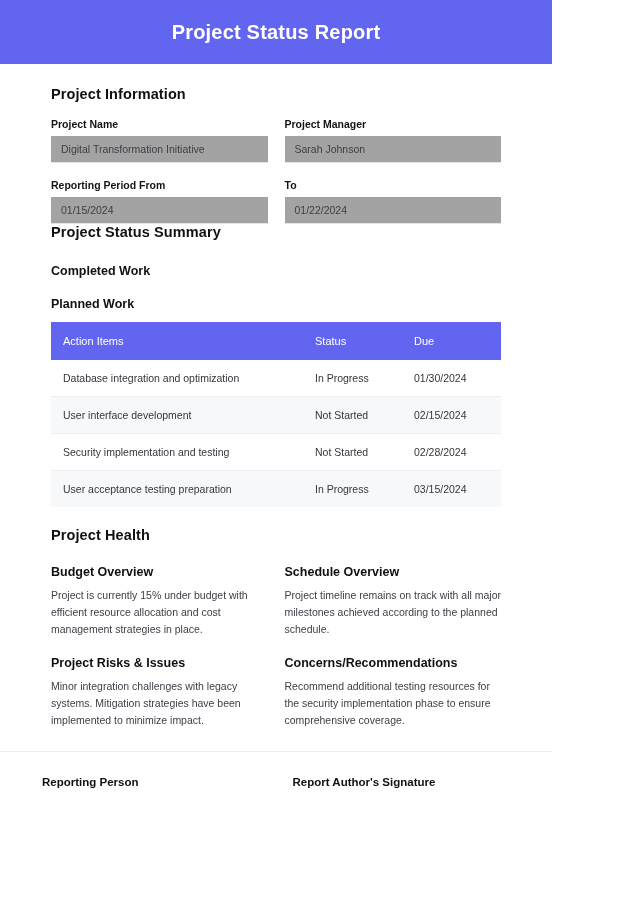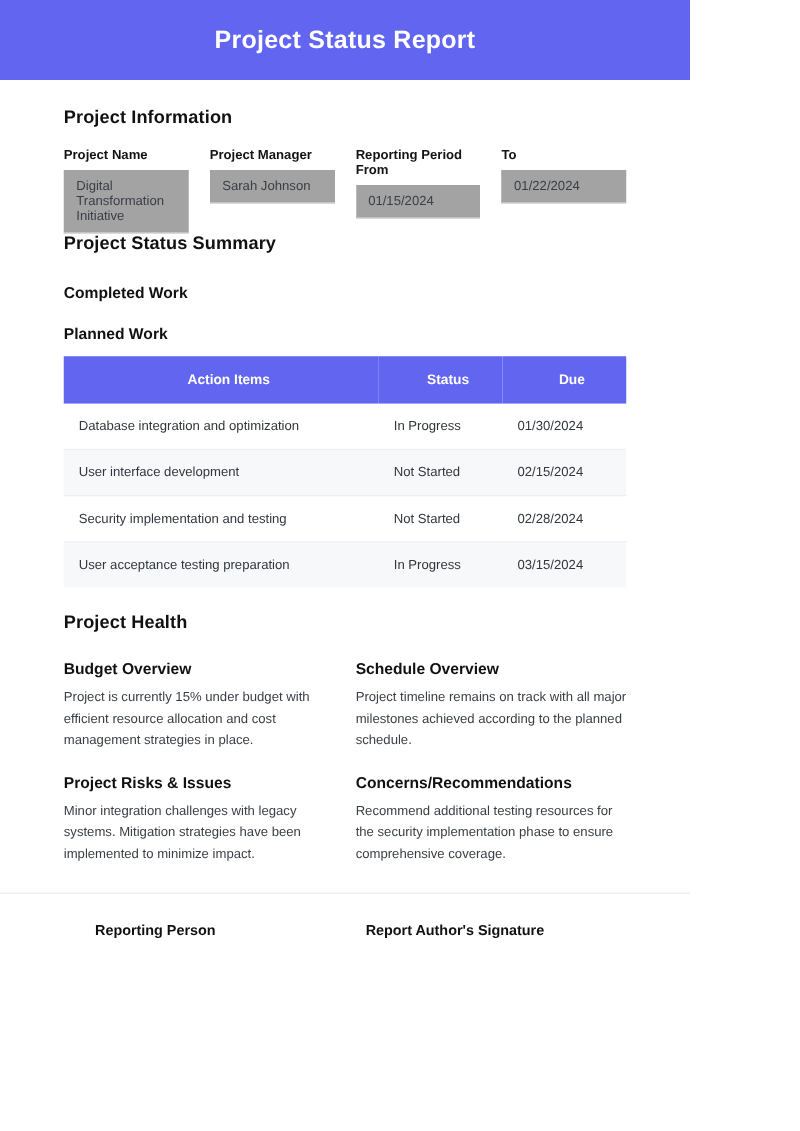--- a/index.html
+++ b/index.html
@@ -52,21 +52,21 @@
     font-size: 12.5px;
     font-weight: bold;
     color: #111111;
   }
 
   
   .info-block { margin-top: 22px; }
 
   .field-grid {
     display: grid;
-    grid-template-columns: 1fr 1fr 1fr 1fr;
+    grid-template-columns: 1fr 1fr;
     column-gap: 17px;
     row-gap: 0;
   }
 
   .field { margin-top: 16px; }
 
   .field-label {
     font-size: 10.5px;
     font-weight: bold;
     color: #141414;
@@ -105,22 +105,22 @@
   .table {
     margin-top: 11px;
     width: 100%;
     border-collapse: collapse;
     table-layout: fixed;
   }
   .table thead th {
     background: #6265ef;
     color: #ffffff;
     font-size: 11px;
-    font-weight: bold;
-    text-align: center;
+    font-weight: normal;
+    text-align: left;
     padding: 13px 0 13px 12px;
   }
   .col-action { width: 56%; }
   .col-status { width: 22%; }
   .col-due    { width: 22%; }
 
   .table tbody td {
     font-size: 10.5px;
     color: #32373d;
     padding: 12px 0 12px 12px;
@@ -153,21 +153,21 @@
 
   
   .footer-divider {
     margin-top: 22px;
     height: 1px;
     background: #ececee;
     width: 100%;
   }
 
   .footer {
-    padding: 0 76px;
+    padding: 0 42px;
     margin-top: 24px;
     display: grid;
     grid-template-columns: 1fr 1fr;
     column-gap: 33px;
   }
 
   .foot-label {
     font-size: 11.5px;
     font-weight: bold;
     color: #111111;

